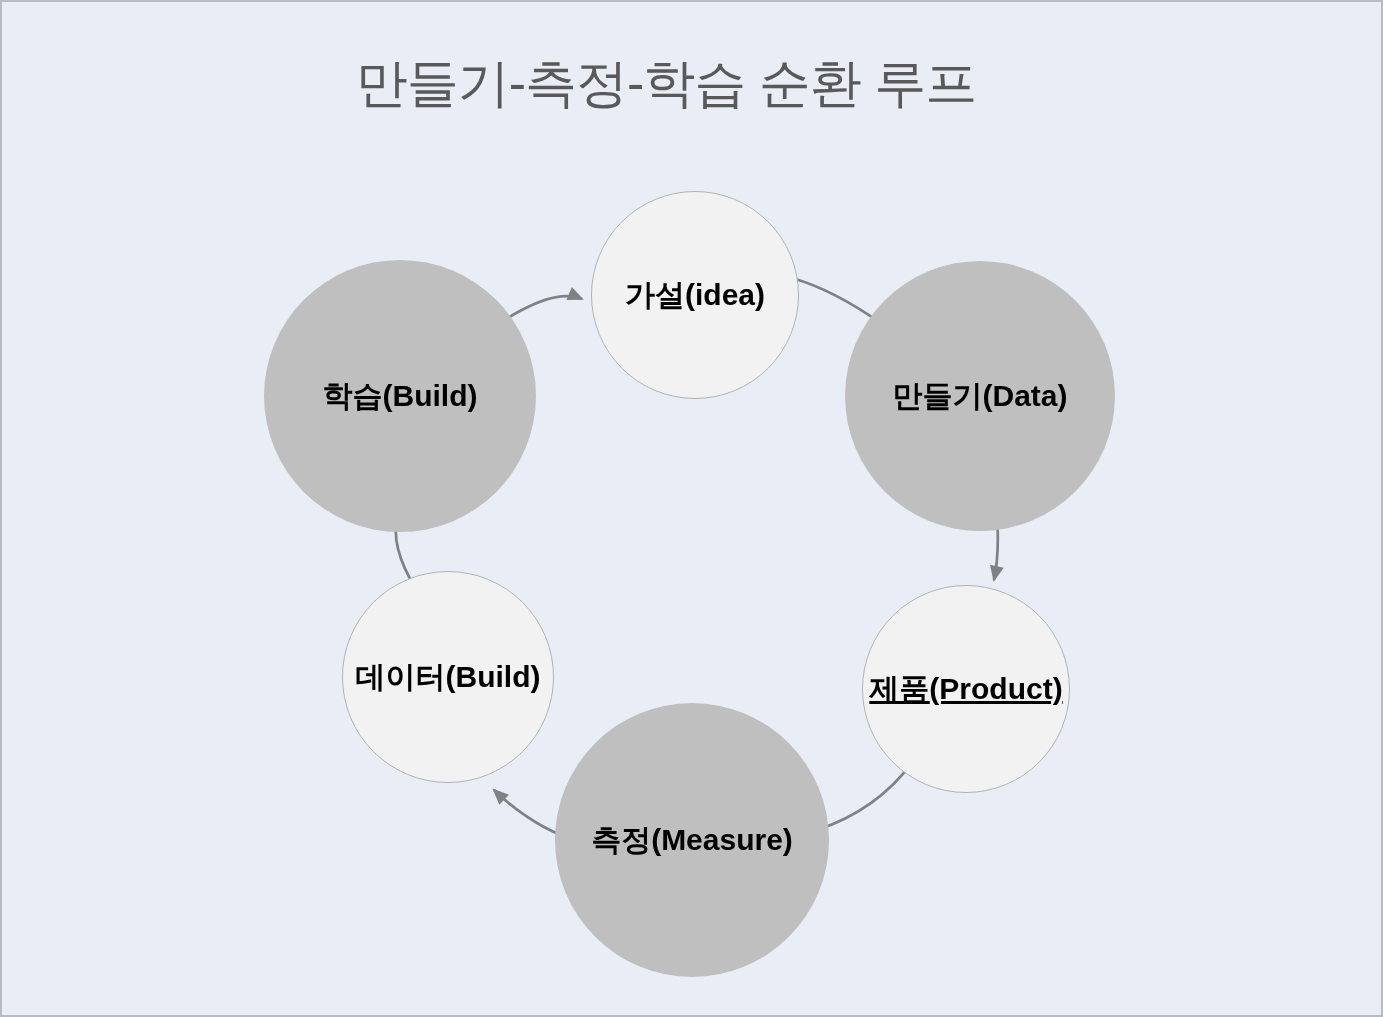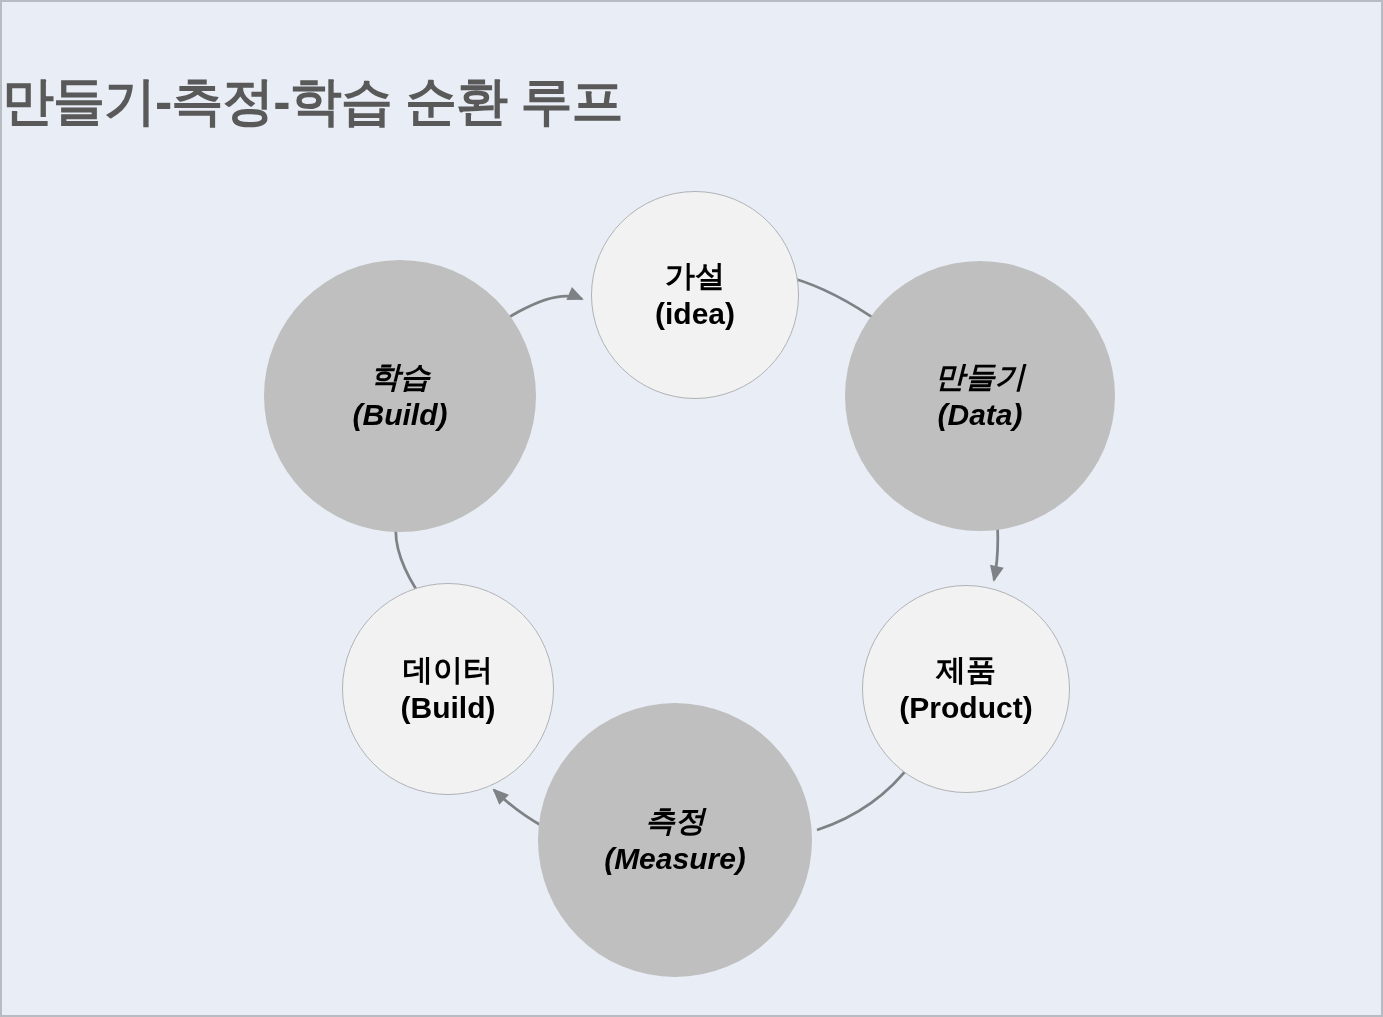--- a/index.html
+++ b/index.html
@@ -22,54 +22,53 @@
     height: 1017px;
     background: var(--bg);
     border: 2px solid var(--frame);
     overflow: hidden;
   }
   .slide-title {
     position: absolute;
     top: 52px;
     left: 0;
     width: 1328px;
-    text-align: left;
+    text-align: center;
     font-size: 52px;
-    font-weight: 700;
+    font-weight: 400;
     letter-spacing: -1px;
     color: var(--title-color);
     line-height: 1.15;
-    margin-top: 18px;
   }
   .connector-layer {
     position: absolute;
     left: 0;
     top: 0;
     width: 1383px;
     height: 1017px;
   }
   .connector-layer path.link {
     fill: none;
     stroke: var(--connector);
     stroke-width: 2.75;
   }
   .node {
     position: absolute;
     border-radius: 50%;
     display: flex;
-    flex-direction: column;
+    flex-direction: row;
     align-items: center;
     justify-content: center;
     text-align: center;
     color: var(--label-color);
     font-weight: 700;
     font-size: 30px;
     line-height: 38px;
   }
-  .node.dark { background: var(--dark-fill); font-style: italic; }
+  .node.dark { background: var(--dark-fill); }
   .node.light {
     background: var(--light-fill);
     border: 1.5px solid var(--light-border);
   }
 </style>
 </head>
 <body>
 
 <div class="stage">
 
@@ -91,29 +90,29 @@
 
   <div id="nodes">
       <div class="node light" style="left: 589px; top: 189px; width: 208px; height: 208px;">
         <span>가설</span>
         <span>(idea)</span>
       </div>
       <div class="node dark" style="left: 843px; top: 259px; width: 270px; height: 270px;">
         <span>만들기</span>
         <span>(Data)</span>
       </div>
-      <div class="node light" style="left: 860px; top: 583px; width: 208px; height: 208px;">
+      <div class="node light" style="left: 860px; top: 583px; width: 208px; height: 208px; text-decoration: underline;">
         <span>제품</span>
         <span>(Product)</span>
       </div>
-      <div class="node dark" style="left: 536px; top: 701px; width: 274px; height: 274px;">
+      <div class="node dark" style="left: 553px; top: 701px; width: 274px; height: 274px;">
         <span>측정</span>
         <span>(Measure)</span>
       </div>
-      <div class="node light" style="left: 340px; top: 581px; width: 212px; height: 212px;">
+      <div class="node light" style="left: 340px; top: 569px; width: 212px; height: 212px;">
         <span>데이터</span>
         <span>(Build)</span>
       </div>
       <div class="node dark" style="left: 262px; top: 258px; width: 272px; height: 272px;">
         <span>학습</span>
         <span>(Build)</span>
       </div>
     </div>
 
 </div>

